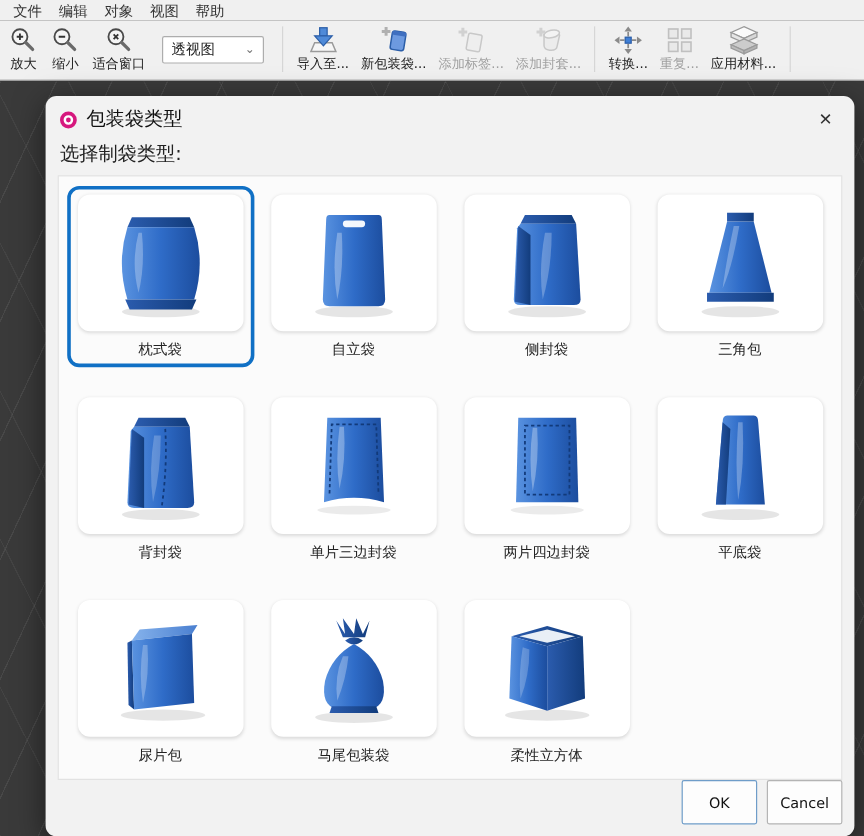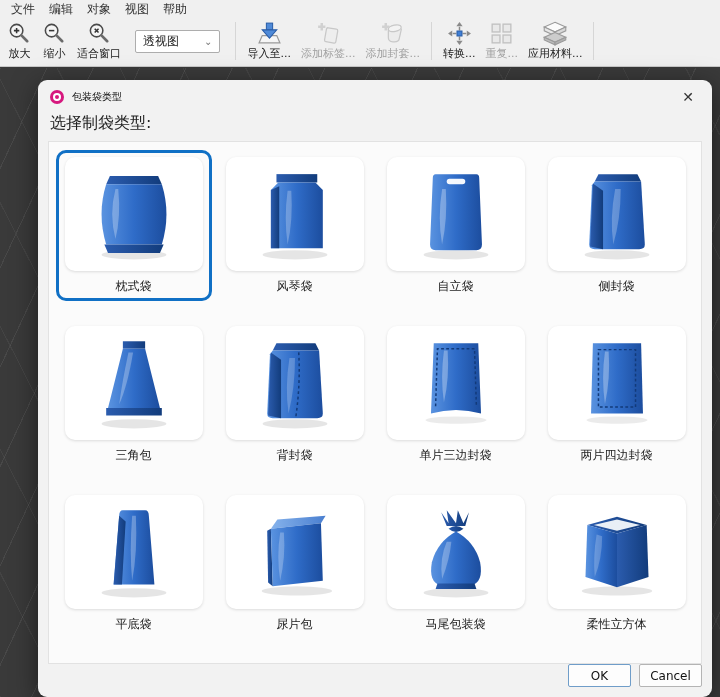--- a/index.html
+++ b/index.html
@@ -28,32 +28,32 @@
   }
   
   .dialog{
     position:absolute; left:38px; top:80px; width:674px; height:617px;
     background:#f2f2f2; border-radius:9px; box-shadow:0 6px 26px rgba(0,0,0,.5);
     display:flex; flex-direction:column;
   }
   .dialog-header{ display:flex; align-items:center; padding:9px 12px 3px 12px; }
   .dialog-icon{ width:14px; height:14px; border-radius:50%; background:#d6187e; position:relative; flex:none; }
   .dialog-icon::after{ content:""; position:absolute; inset:3px; border-radius:50%; border:2.5px solid #fff; }
-  .dialog-title{ margin-left:8px; font-size:10px; color:#111; }
+  .dialog-title{ margin-left:8px; font-size:16px; color:#111; }
   .dialog-close{ margin-left:auto; width:24px; text-align:center; font-size:14px; color:#333; cursor:pointer; }
   .dialog-prompt{ padding:5px 12px 7px 12px; font-size:16px; color:#222; }
   .panel{ margin:0 10px; height:528px; background:#fbfbfb; border:1px solid #e2e2e2; overflow:hidden; }
   .grid{ display:grid; grid-template-columns:repeat(4,1fr); row-gap:18px; padding:8px 4px; }
   .tile{ justify-self:center; display:flex; flex-direction:column; align-items:center; padding:4px 6px 5px 6px; border:3px solid transparent; border-radius:10px; cursor:pointer; }
   .tile.selected{ border-color:#1070c5; }
   .card{ width:138px; height:114px; background:#fff; border-radius:10px; box-shadow:0 1px 3px rgba(0,0,0,.13); display:flex; align-items:center; justify-content:center; }
   .card svg{ width:116px; height:102px; }
   .tile-label{ margin-top:8px; font-size:12px; color:#222; line-height:14px; }
   .footer{ margin-top:auto; display:flex; justify-content:flex-end; gap:8px; padding:0 10px 10px 10px; }
-  .btn{ min-width:63px; height:23px; background:#fdfdfd; border:1px solid #b4b4b4; border-radius:2px; font-size:12px; font-family:inherit; color:#111; cursor:pointer; }
+  .btn{ min-width:63px; height:37px; background:#fdfdfd; border:1px solid #b4b4b4; border-radius:2px; font-size:12px; font-family:inherit; color:#111; cursor:pointer; }
   .btn.ok{ border-color:#6f9dc9; }
 </style>
 </head>
 <body>
 
 <svg width="0" height="0" style="position:absolute" aria-hidden="true">
   <defs>
     <linearGradient id="bagGrad" x1="0" y1="0" x2="1" y2="0">
       <stop offset="0" stop-color="#5a93e0"></stop>
         <stop offset="0.5" stop-color="#2f6cc8"></stop>
@@ -116,20 +116,32 @@
     <div class="tool-btn">
       <div class="ticon">
         <svg width="27" height="27" viewBox="0 0 26 26">
           <polygon points="6,15 20,15 23,22 3,22" fill="#f6f6f6" stroke="#9a9a9a" stroke-width="1.2"></polygon>
           <rect x="10" y="3" width="6" height="6.5" fill="#4f8ad8" stroke="#2b5ea8"></rect>
           <polygon points="6,9.5 20,9.5 13,17.5" fill="#4f8ad8" stroke="#2b5ea8"></polygon>
         </svg>
       </div>
       <span>导入至...</span>
     </div>
+    <div class="tool-btn">
+      <div class="ticon">
+        <svg width="27" height="27" viewBox="0 0 26 26">
+          <g transform="rotate(9 16 14)">
+            <rect x="10.5" y="6" width="11" height="15" rx="2" fill="#6d9ae0" stroke="#2b5ea8" stroke-width="1.2"></rect>
+            <rect x="10.5" y="6" width="11" height="3.2" rx="1" fill="#3f6fc0"></rect>
+          </g>
+          <path d="M6.5 2.5 V9.5 M3 6 H10" stroke="#b0b0b0" stroke-width="2.4"></path>
+        </svg>
+      </div>
+      <span>新包装袋...</span>
+    </div>
     <div class="tool-btn disabled">
       <div class="ticon" style="opacity: 0.55;">
         <svg width="27" height="27" viewBox="0 0 26 26">
           <rect x="10" y="8" width="11" height="13.5" rx="1.5" fill="#ededed" stroke="#a8a8a8" stroke-width="1.2" transform="rotate(10 15 15)"></rect>
           <path d="M6.5 3 V10 M3 6.5 H10" stroke="#b8b8b8" stroke-width="2.4"></path>
         </svg>
       </div>
       <span>添加标签...</span>
     </div>
     <div class="tool-btn disabled">
@@ -208,32 +220,20 @@
               <polygon points="28,88 92,88 88,97 32,97" fill="url(#bagDark)"></polygon>
               <path d="M40,28 Q33,55 40,82 Q46,58 43,28 Z" fill="rgba(255,255,255,0.28)"></path>
             </svg>
           </div>
           <div class="tile-label">枕式袋</div>
         </div>
         <div class="tile">
           <div class="card">
             <svg viewBox="0 0 120 110">
               <ellipse cx="60" cy="99" rx="35" ry="5" fill="rgba(0,0,0,0.10)"></ellipse>
-              <rect x="40" y="12" width="44" height="9" fill="url(#bagDark)"></rect>
-              <polygon points="34,29 42,21 82,21 90,29 90,92 34,92" fill="url(#bagGrad)"></polygon>
-              <polygon points="34,29 43,25 43,92 34,92" fill="url(#bagDark)"></polygon>
-              <path d="M52,30 Q48,60 52,88 Q58,62 56,30 Z" fill="rgba(255,255,255,0.25)"></path>
-            </svg>
-          </div>
-          <div class="tile-label">风琴袋</div>
-        </div>
-        <div class="tile">
-          <div class="card">
-            <svg viewBox="0 0 120 110">
-              <ellipse cx="60" cy="99" rx="35" ry="5" fill="rgba(0,0,0,0.10)"></ellipse>
               <path d="M38,12 L82,12 Q85,12 85,16 L88,88 Q88,94 82,94 L38,94 Q32,94 32,88 L35,16 Q35,12 38,12 Z" fill="url(#bagGrad)"></path>
               <rect x="50" y="17" width="20" height="6" rx="3" fill="#fff" opacity="0.95"></rect>
               <path d="M45,28 Q40,60 45,88 Q51,60 49,28 Z" fill="rgba(255,255,255,0.30)"></path>
             </svg>
           </div>
           <div class="tile-label">自立袋</div>
         </div>
         <div class="tile">
           <div class="card">
             <svg viewBox="0 0 120 110">

